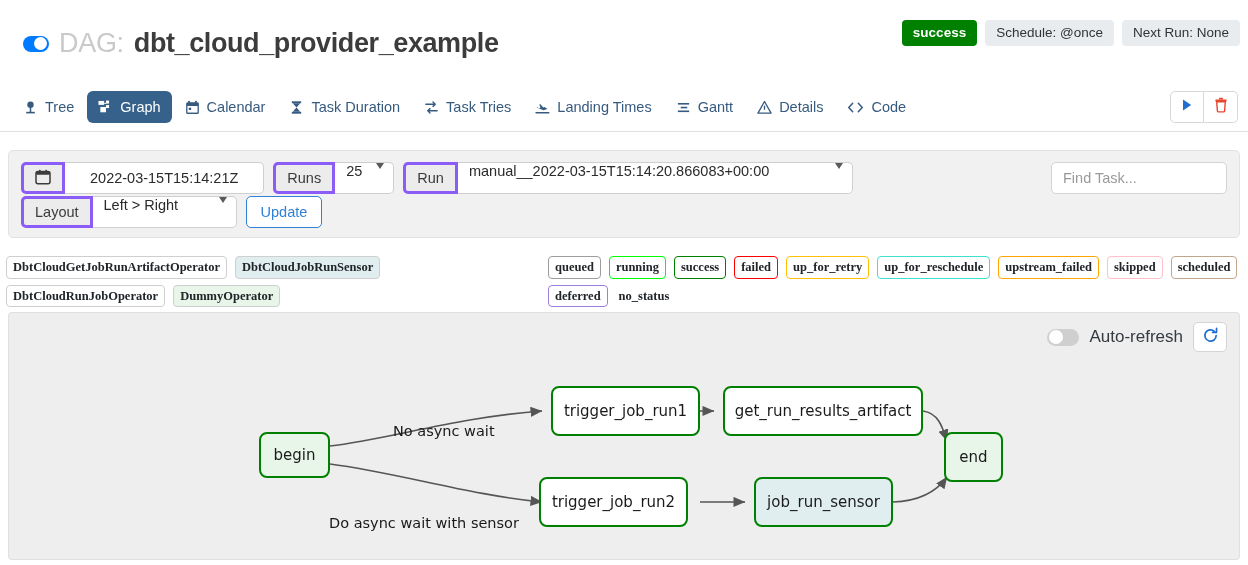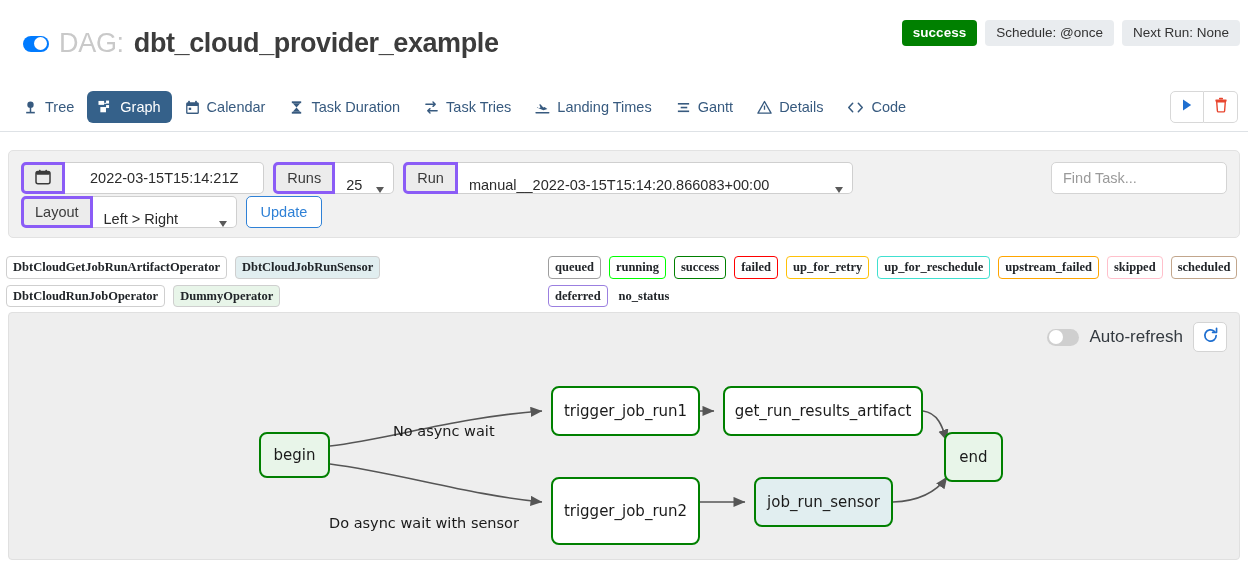--- a/index.html
+++ b/index.html
@@ -98,21 +98,21 @@
     display: flex; align-items: center; padding: 0 11px;
     font-size: 14.5px; color: #3b3b3b; white-space: nowrap;
   }
   .fld {
     background: #ffffff; border: 1px solid #cfcfcf;
     display: flex; align-items: center; padding: 0 25px;
     font-size: 14.5px; color: #2b2b2b; height: 32px; white-space: nowrap;
   }
   .sel {
     background: #ffffff; border: 1px solid #cfcfcf;
-    display: flex; align-items: flex-end; justify-content: space-between;
+    display: flex; align-items: flex-start; justify-content: space-between;
     gap: 14px; padding: 0 9px 0 11px;
     font-size: 14.5px; color: #2b2b2b; height: 32px; white-space: nowrap;
     cursor: pointer;
   }
   .caret {
     width: 0; height: 0; border-left: 4.5px solid transparent;
     border-right: 4.5px solid transparent; border-top: 6px solid #5a5a5a;
     flex: none;
   }
   .r-left { border-radius: 5px 0 0 5px; }
@@ -435,20 +435,20 @@
       <path d="M691,98 L705,98" stroke="#555555" stroke-width="1.6" fill="none" marker-end="url(#arrow)"></path>
       <path d="M914,98 C930,100 934,116 938,128" stroke="#555555" stroke-width="1.6" fill="none" marker-end="url(#arrow)"></path>
       <path d="M691,189 L736,189" stroke="#555555" stroke-width="1.6" fill="none" marker-end="url(#arrow)"></path>
       <path d="M884,189 C912,188 928,178 938,164" stroke="#555555" stroke-width="1.6" fill="none" marker-end="url(#arrow)"></path>
     </svg>
 
     <div class="node-box fill-green" style="left:250px; top:119px; width:71px; height:46px;">begin</div>
     <div class="node-box fill-white" style="left:542px; top:73px; width:149px; height:50px;">trigger_job_run1</div>
     <div class="node-box fill-white" style="left:714px; top:73px; width:200px; height:50px;">get_run_results_artifact</div>
     <div class="node-box fill-green" style="left:935px; top:119px; width:59px; height:50px;">end</div>
-    <div class="node-box fill-white" style="left:542px; top:164px; width:149px; height:68px;">trigger_job_run2</div>
+    <div class="node-box fill-white" style="left:530px; top:164px; width:149px; height:50px;">trigger_job_run2</div>
     <div class="node-box fill-sensor" style="left:745px; top:164px; width:139px; height:50px;">job_run_sensor</div>
 
     <div class="edge-label" style="left:384px; top:110px;">No async wait</div>
     <div class="edge-label" style="left:320px; top:202px;">Do async wait with sensor</div>
   </div>
 
 </div>
 
 </body></html>

